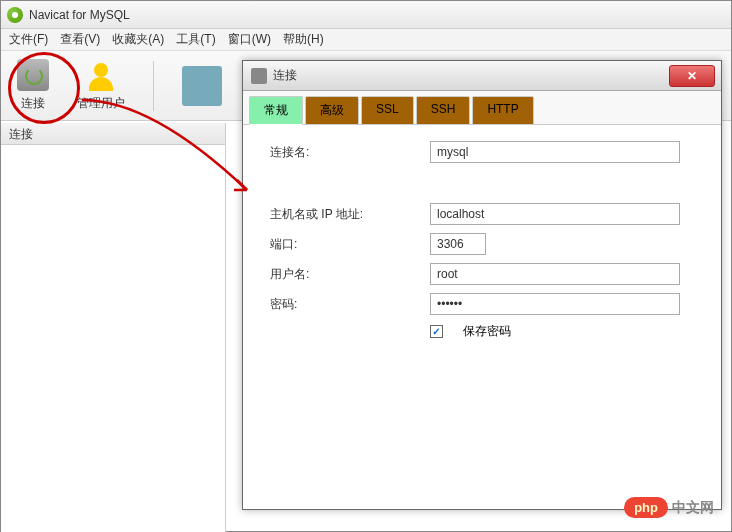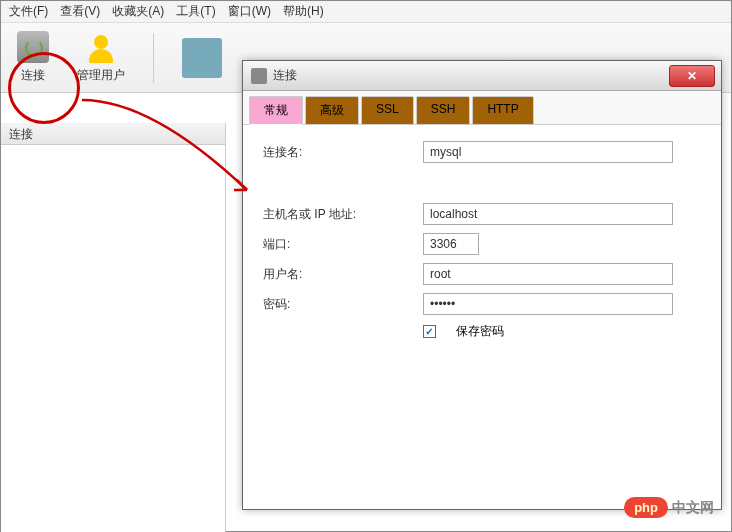--- a/index.html
+++ b/index.html
@@ -31,23 +31,23 @@
     
     
     .dialog { position: absolute; top: 60px; left: 242px; width: 480px; height: 450px; background: #fff; border: 1px solid #666; box-shadow: 0 0 8px rgba(0,0,0,0.3); }
     .dialog-titlebar { height: 30px; background: linear-gradient(#f8f8f8, #d8d8d8); border-bottom: 1px solid #aaa; display: flex; align-items: center; padding-left: 8px; }
     .dialog-icon { width: 16px; height: 16px; background: #888; border-radius: 2px; margin-right: 6px; }
     .dialog-title { flex: 1; color: #333; }
     .dialog-close { width: 46px; height: 22px; background: linear-gradient(#e77, #c33); border: 1px solid #a22; border-radius: 3px; margin-right: 6px; display: flex; align-items: center; justify-content: center; color: #fff; font-weight: bold; cursor: pointer; }
     
     .tabs { display: flex; background: #f8f8f8; border-bottom: 1px solid #ccc; padding: 4px 6px 0 6px; gap: 0; }
     .tab { padding: 5px 14px; border: 1px solid #ccc; background: #a16207; margin-right: 2px; cursor: pointer; position: relative; top: 1px; border-radius: 2px 2px 0 0; }
-    .tab.active { background: #f9a8d4; border-bottom-color: #fff; }
+    .tab.active { background: #86efac; border-bottom-color: #fff; }
     
-    .dialog-body { padding: 16px 20px; }
+    .dialog-body { padding: 16px 20px; margin-left: 7px; }
     .form-row { display: flex; align-items: center; margin-bottom: 8px; }
     .form-row.gap { margin-bottom: 40px; }
     .form-label { width: 160px; color: #333; }
     .form-input { width: 250px; height: 22px; border: 1px solid #aaa; padding: 0 6px; color: #333; background: #fff; }
     .form-input.short { width: 56px; }
     .checkbox-row { margin-left: 160px; margin-top: 4px; display: flex; align-items: center; gap: 20px; }
     .checkbox { width: 13px; height: 13px; border: 1px solid #666; background: #fff; display: flex; align-items: center; justify-content: center; }
     .checkbox.checked::after { content: '✓'; font-size: 10px; color: #06c; font-weight: bold; }
     
     
@@ -56,20 +56,24 @@
     
     
     .watermark { position: absolute; bottom: 14px; right: 18px; display: flex; align-items: center; gap: 0; }
     .wm-pill { background: #e43; color: #fef9c3; font-weight: bold; font-size: 13px; padding: 3px 10px; border-radius: 12px; }
     .wm-text { color: #888; font-size: 14px; margin-left: 4px; font-weight: bold; }
   </style>
 </head>
 <body>
 
 <div class="main-window">
+  <div class="main-titlebar">
+    <div class="app-icon"></div>
+    <span class="main-title">Navicat for MySQL</span>
+  </div>
 
   <div class="menubar">
     <span>文件(F)</span>
     <span>查看(V)</span>
     <span>收藏夹(A)</span>
     <span>工具(T)</span>
     <span>窗口(W)</span>
     <span>帮助(H)</span>
   </div>
 

